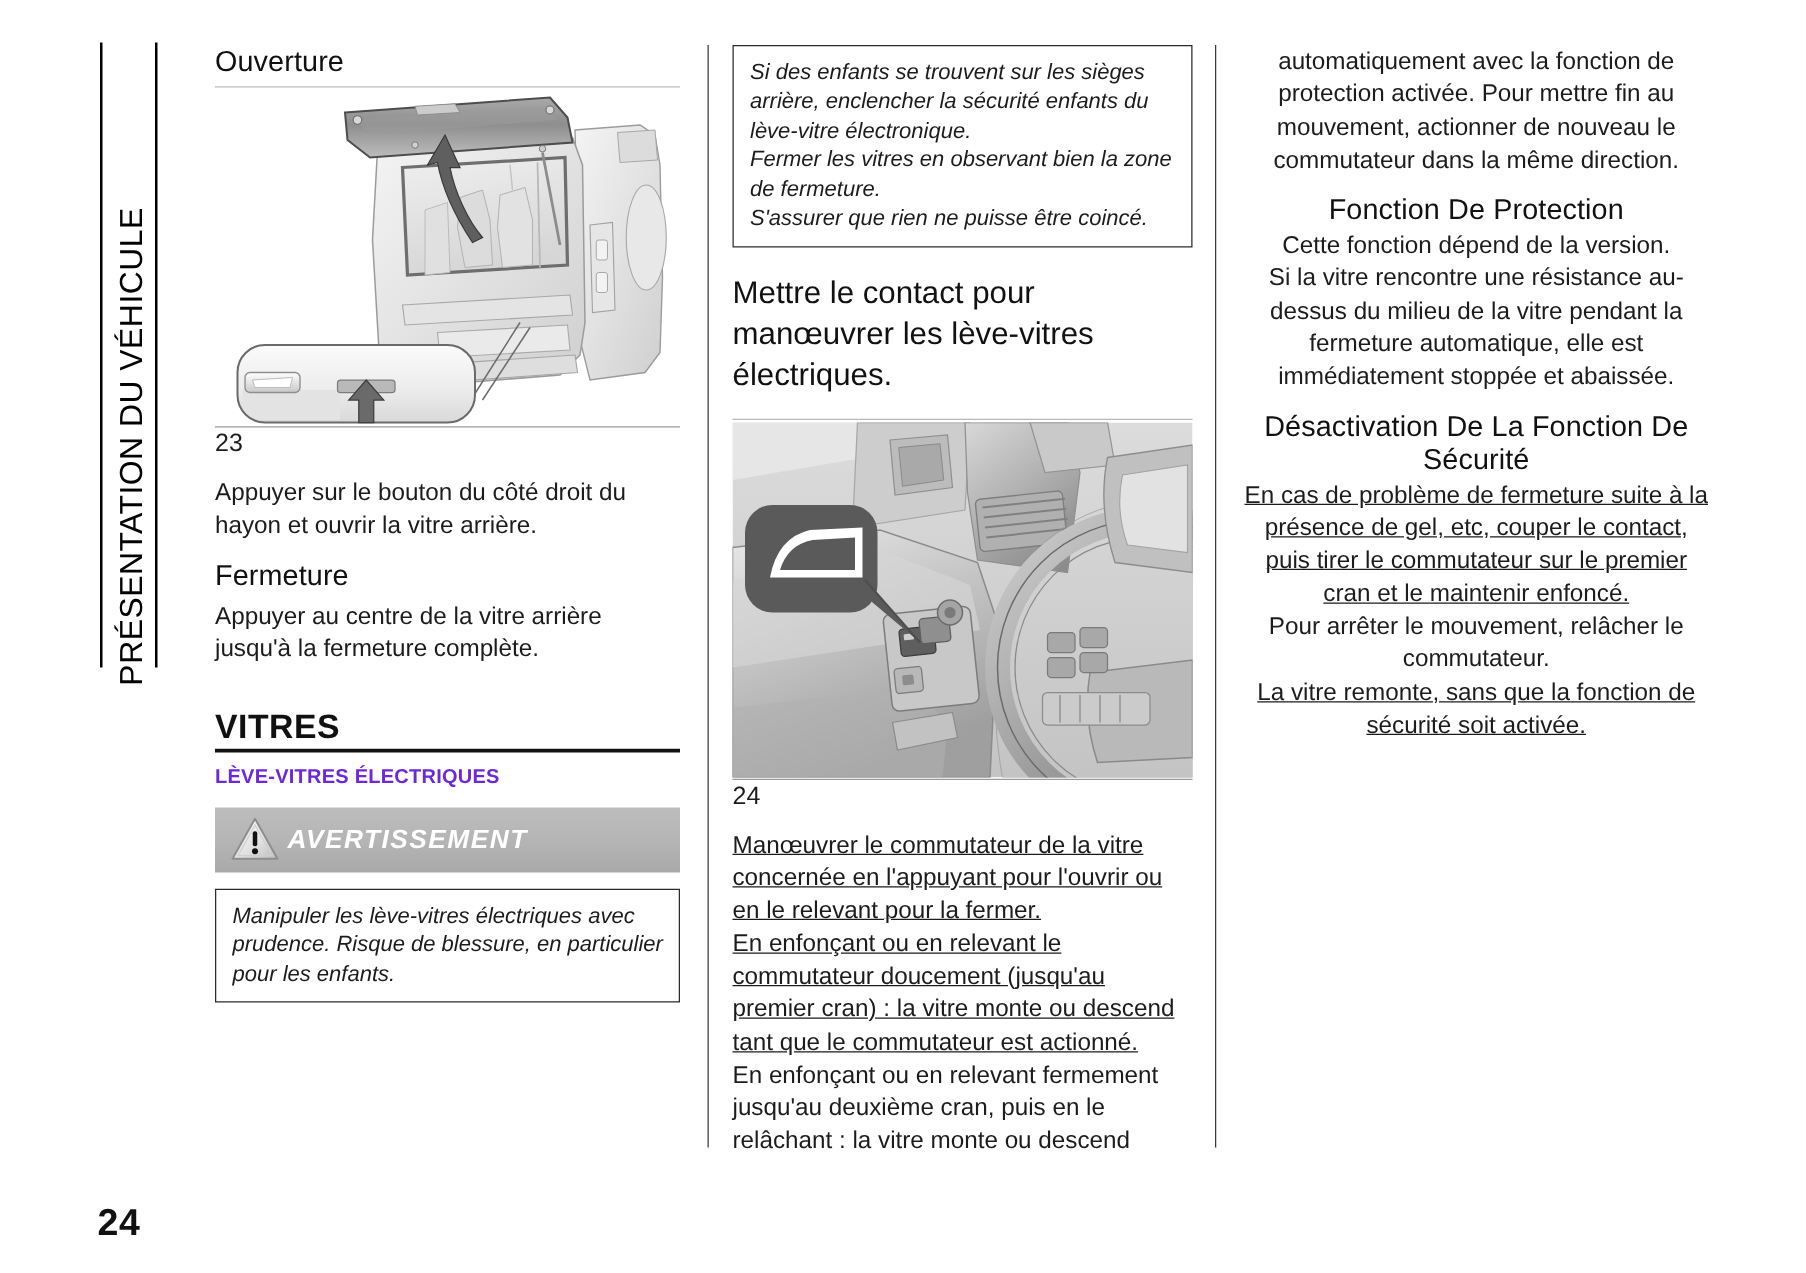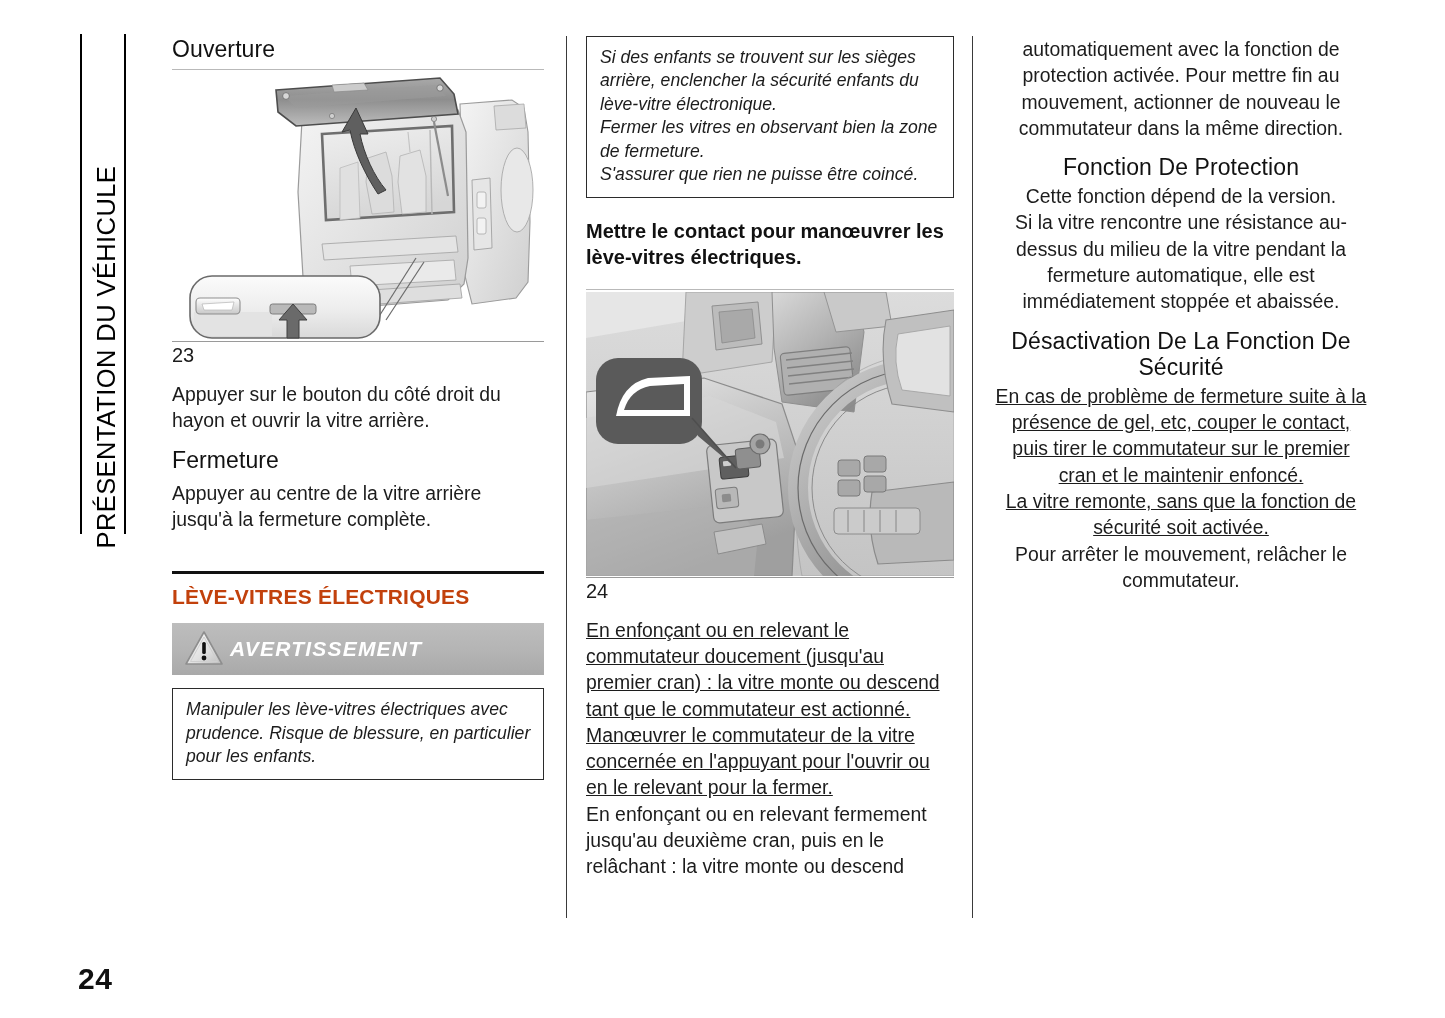--- a/index.html
+++ b/index.html
@@ -91,40 +91,40 @@
     margin: 0;
     color: #111;
     line-height: 1.05;
   }
   .section-rule {
     border-bottom: 3.2px solid #111;
     margin-top: 4px;
     margin-bottom: 11px;
   }
   h2.sub-caps {
-    font-size: 21px;
+    font-size: 16px;
     font-weight: 700;
     letter-spacing: 0.2px;
     line-height: 1.14;
     margin: 0 0 14px 0;
-    color: #c2410c;
+    color: #6d28d9;
   }
 
   p.body {
     font-size: 19.4px;
     line-height: 1.355;
     margin: 0 0 13px 0;
     color: #1c1c1c;
   }
   p.body.last { margin-bottom: 0; }
   p.body.run  { margin-bottom: 0; text-decoration: underline; }
 
   .lead-bold {
-    font-size: 20px;
-    font-weight: 700;
+    font-size: 25px;
+    font-weight: 400;
     line-height: 1.32;
     margin: 0 0 18px 0;
     color: #111;
   }
 
   
   .notice {
     border: 1.3px solid #2b2b2b;
     padding: 9px 12px 10px 13px;
     margin: 0 0 20px 0;
@@ -290,20 +290,21 @@
       <div class="fig-caption">23</div>
     </div>
 
     <p class="body">Appuyer sur le bouton du côté droit du hayon et ouvrir la vitre arrière.</p>
 
     <h2 class="head-bold">Fermeture</h2>
     <p class="body">Appuyer au centre de la vitre arrière jusqu'à la fermeture complète.</p>
 
     <div style="height:22px"></div>
 
+    <h1 class="section-title">VITRES</h1>
     <div class="section-rule"></div>
 
     <h2 class="sub-caps">LÈVE-VITRES ÉLECTRIQUES</h2>
 
     <div class="warn-band">
       <div class="warn-icon">
         <svg width="42" height="40" viewBox="0 0 42 40">
           <defs>
             <linearGradient id="triG" x1="0" y1="0" x2="1" y2="1">
               <stop offset="0" stop-color="#fdfdfd"></stop>
@@ -426,34 +427,34 @@
           <line x1="310" y1="218" x2="310" y2="240"></line>
         </g>
 
         <path d="M300 28 L368 18 L368 120 L306 112 Q 292 68 300 28 Z" fill="#c0c0c0" stroke="#8d8d8d" stroke-width="1.1"></path>
         <path d="M312 42 L364 34 L364 104 L316 98 Q 306 70 312 42 Z" fill="#e2e2e2" stroke="#a4a4a4" stroke-width="0.9"></path>
       </svg>
       <div class="fig-rule-bottom"></div>
       <div class="fig-caption">24</div>
     </div>
 
+    <p class="body run">Manœuvrer le commutateur de la vitre concernée en l'appuyant pour l'ouvrir ou en le relevant pour la fermer.</p>
     <p class="body run">En enfonçant ou en relevant le commutateur doucement (jusqu'au premier cran) : la vitre monte ou descend tant que le commutateur est actionné.</p>
-    <p class="body run">Manœuvrer le commutateur de la vitre concernée en l'appuyant pour l'ouvrir ou en le relevant pour la fermer.</p>
     <p class="body last">En enfonçant ou en relevant fermement jusqu'au deuxième cran, puis en le relâchant : la vitre monte ou descend</p>
   </div>
 
   <div class="col col-right">
 
     <p class="body">automatiquement avec la fonction de protection activée. Pour mettre fin au mouvement, actionner de nouveau le commutateur dans la même direction.</p>
 
     <h2 class="head-bold tight">Fonction De Protection</h2>
     <p class="body" style="white-space:pre-line">Cette fonction dépend de la version.
 Si la vitre rencontre une résistance au-dessus du milieu de la vitre pendant la fermeture automatique, elle est immédiatement stoppée et abaissée.</p>
 
     <h2 class="head-bold tight" style="line-height:1.16">Désactivation De La Fonction De Sécurité</h2>
     <p class="body run">En cas de problème de fermeture suite à la présence de gel, etc, couper le contact, puis tirer le commutateur sur le premier cran et le maintenir enfoncé.</p>
+    <p class="body last">Pour arrêter le mouvement, relâcher le commutateur.</p>
     <p class="body run">La vitre remonte, sans que la fonction de sécurité soit activée.</p>
-    <p class="body last">Pour arrêter le mouvement, relâcher le commutateur.</p>
   </div>
 
   <div class="folio">24</div>
 
 </div>
 
 </body></html>

